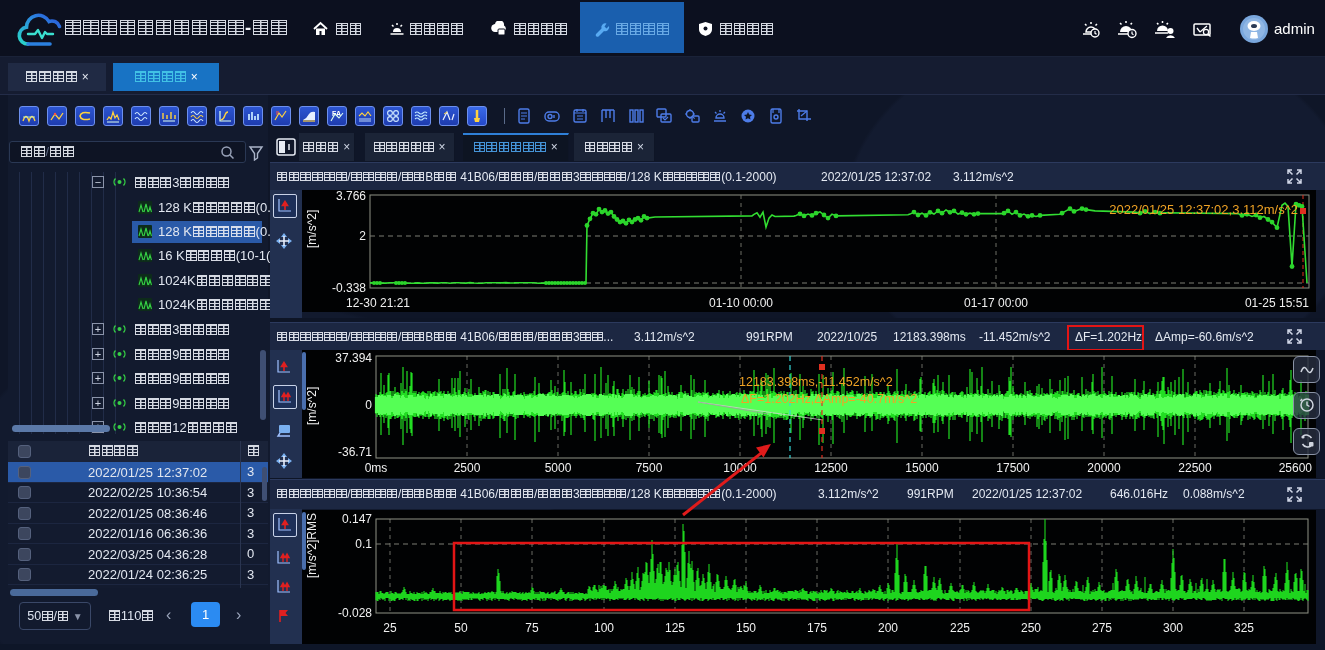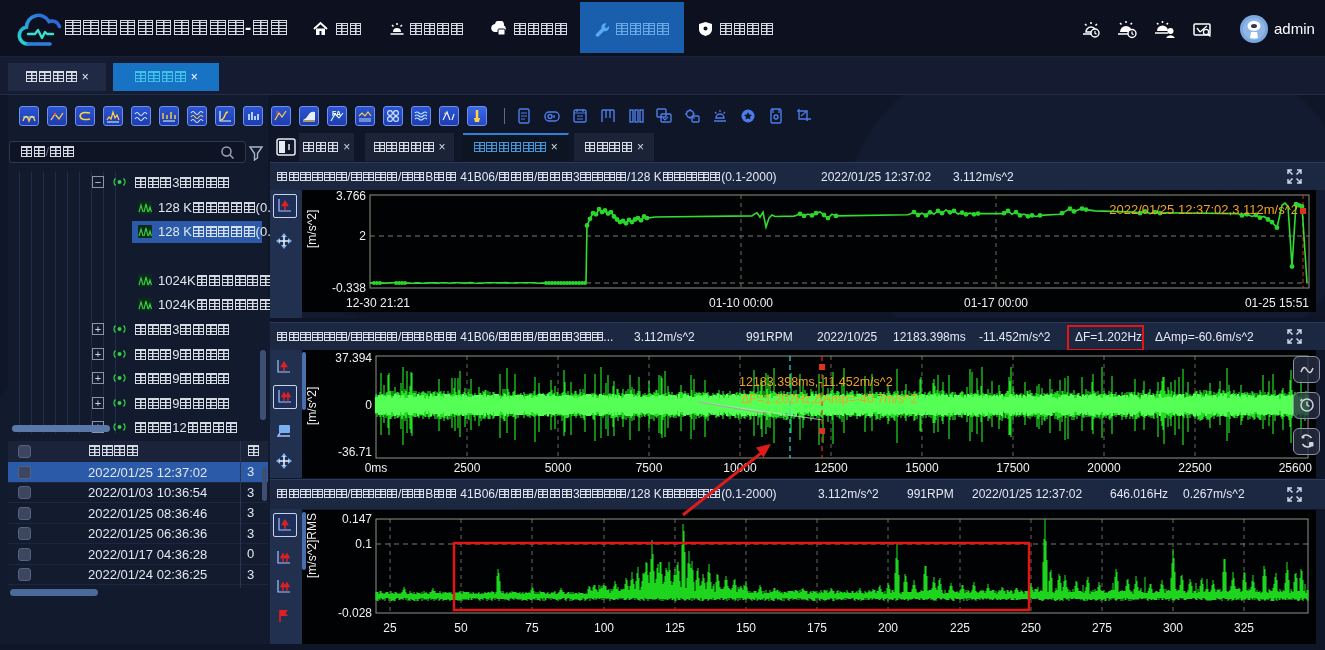--- a/index.html
+++ b/index.html
@@ -271,20 +271,24 @@
         </svg></span><span class="tt"><i class="c"></i><i class="c"></i><i class="c"></i>3<i class="c"></i><i class="c"></i><i class="c"></i><i class="c"></i></span></div>
     <div class="trow" style="top:208px"><span style="margin-left:130px"><svg width="14" height="13" viewBox="0 0 14 13" style="vertical-align:-2px">
           <rect width="14" height="13" rx="1" fill="#0d2b1a"></rect>
           <path d="M1 11 L3 4 L5 11 M6 11 L8 3 L10 11 M10.5 11 L12 6 L13.5 11" stroke="#35d045" stroke-width="1.1" fill="none"></path>
         </svg></span><span class="tt">128 K<i class="c"></i><i class="c"></i><i class="c"></i><i class="c"></i><i class="c"></i>(0.</span></div>
     <div class="selr" style="top:221px"></div>
     <div class="trow" style="top:232px"><span style="margin-left:130px"><svg width="14" height="13" viewBox="0 0 14 13" style="vertical-align:-2px">
           <rect width="14" height="13" rx="1" fill="#0d2b1a"></rect>
           <path d="M1 11 L3 4 L5 11 M6 11 L8 3 L10 11 M10.5 11 L12 6 L13.5 11" stroke="#35d045" stroke-width="1.1" fill="none"></path>
         </svg></span><span class="tt">128 K<i class="c"></i><i class="c"></i><i class="c"></i><i class="c"></i><i class="c"></i>(0.</span></div>
+    <div class="trow" style="top:256px"><span style="margin-left:130px"><svg width="14" height="13" viewBox="0 0 14 13" style="vertical-align:-2px">
+          <rect width="14" height="13" rx="1" fill="#0d2b1a"></rect>
+          <path d="M1 11 L3 4 L5 11 M6 11 L8 3 L10 11 M10.5 11 L12 6 L13.5 11" stroke="#35d045" stroke-width="1.1" fill="none"></path>
+        </svg></span><span class="tt">16 K<i class="c"></i><i class="c"></i><i class="c"></i><i class="c"></i>(10-1(</span></div>
     <div class="trow" style="top:281px"><span style="margin-left:130px"><svg width="14" height="13" viewBox="0 0 14 13" style="vertical-align:-2px">
           <rect width="14" height="13" rx="1" fill="#0d2b1a"></rect>
           <path d="M1 11 L3 4 L5 11 M6 11 L8 3 L10 11 M10.5 11 L12 6 L13.5 11" stroke="#35d045" stroke-width="1.1" fill="none"></path>
         </svg></span><span class="tt">1024K<i class="c"></i><i class="c"></i><i class="c"></i><i class="c"></i><i class="c"></i><i class="c"></i></span></div>
     <div class="trow" style="top:305px"><span style="margin-left:130px"><svg width="14" height="13" viewBox="0 0 14 13" style="vertical-align:-2px">
           <rect width="14" height="13" rx="1" fill="#0d2b1a"></rect>
           <path d="M1 11 L3 4 L5 11 M6 11 L8 3 L10 11 M10.5 11 L12 6 L13.5 11" stroke="#35d045" stroke-width="1.1" fill="none"></path>
         </svg></span><span class="tt">1024K<i class="c"></i><i class="c"></i><i class="c"></i><i class="c"></i><i class="c"></i><i class="c"></i></span></div>
     <div class="trow" style="top:330px"><span style="margin-left:84px"><span class="mb">+</span></span><span style="margin-left:7px"><svg width="17" height="12" viewBox="0 0 17 12" style="vertical-align:-1px">
           <circle cx="8.5" cy="6" r="2" fill="#35d045"></circle>
@@ -315,47 +319,54 @@
       <span style="position:absolute;left:80px;top:2px"><i class="c"></i><i class="c"></i><i class="c"></i><i class="c"></i></span>
       <span style="position:absolute;left:239px;top:2px"><i class="c"></i></span>
     </div>
 <div class="drow sel" style="top:462px">
       <span class="cb"></span>
       <span class="dt">2022/01/25 12:37:02</span>
       <span class="dv">3</span>
     </div>
     <div class="drow" style="top:482.5px">
       <span class="cb"></span>
-      <span class="dt">2022/01/03 10:36:54</span>
+      <span class="dt">2022/02/25 10:36:54</span>
       <span class="dv">3</span>
     </div>
     <div class="drow" style="top:503.0px">
       <span class="cb"></span>
       <span class="dt">2022/01/25 08:36:46</span>
       <span class="dv">3</span>
     </div>
     <div class="drow" style="top:523.5px">
       <span class="cb"></span>
-      <span class="dt">2022/01/25 06:36:36</span>
+      <span class="dt">2022/01/16 06:36:36</span>
       <span class="dv">3</span>
     </div>
     <div class="drow" style="top:544.0px">
       <span class="cb"></span>
-      <span class="dt">2022/01/17 04:36:28</span>
+      <span class="dt">2022/03/25 04:36:28</span>
       <span class="dv">0</span>
     </div>
     <div class="drow" style="top:564.5px">
       <span class="cb"></span>
       <span class="dt">2022/01/24 02:36:25</span>
       <span class="dv">3</span>
     </div>
 <div class="colline"></div>
 <div style="position:absolute;left:10px;top:589px;width:88px;height:7px;background:#4a6a9a;border-radius:4px"></div>
 <div style="position:absolute;left:262px;top:467px;width:5px;height:34px;background:#3f4f73;border-radius:3px"></div>
 
+<div id="pg">
+  <span style="position:absolute;left:11px;top:4px;width:72px;height:28px;border:1px solid #3a4868;border-radius:4px;font-size:12.5px;line-height:26px;text-align:center">50<i class="c"></i>/<i class="c"></i> <span style="font-size:10px;color:#8a93a8">▼</span></span>
+  <span style="position:absolute;left:100px;top:10px;font-size:13px"><i class="c"></i>110<i class="c"></i></span>
+  <span style="position:absolute;left:158px;top:8px;color:#9aa4ba">‹</span>
+  <span style="position:absolute;left:183px;top:4px;width:29px;height:25px;background:#2b8bf2;border-radius:4px;color:#fff;text-align:center;line-height:25px;font-size:13px">1</span>
+  <span style="position:absolute;left:228px;top:8px;color:#9aa4ba">›</span>
+</div>
 
 <span style="position:absolute;left:276px;top:138px"><svg width="20" height="18" viewBox="0 0 20 18">
         <rect x="1" y="1" width="18" height="16" rx="2" fill="none" stroke="#e8ecf4" stroke-width="1.5"></rect>
         <rect x="3" y="3" width="6" height="12" fill="#e8ecf4"></rect>
         <path d="M13 6 v6" stroke="#e8ecf4" stroke-width="1.5"></path>
       </svg></span>
 <div class="ctab" style="left:299px;width:56px"><i class="c"></i><i class="c"></i><i class="c"></i><span class="x">×</span></div>
 <div class="ctab" style="left:365px;width:90px"><i class="c"></i><i class="c"></i><i class="c"></i><i class="c"></i><i class="c"></i><span class="x">×</span></div>
 <div class="ctab act" style="left:463px;width:106px"><i class="c"></i><i class="c"></i><i class="c"></i><i class="c"></i><i class="c"></i><i class="c"></i><span class="x">×</span></div>
 <div class="ctab" style="left:574px;width:81px"><i class="c"></i><i class="c"></i><i class="c"></i><i class="c"></i><span class="x">×</span></div>
@@ -570,21 +581,21 @@
 <text x="437" y="36">12183.398ms,-11.452m/s^2</text>
 <text x="439" y="53">ΔF=1.202Hz,ΔAmp=-40.7m/s^2</text>
 </g>
 </svg>
 <div class="tb" style="top:479px;height:30px">
 <span class="tx" style="left:6px"><i class="c"></i><i class="c"></i><i class="c"></i><i class="c"></i><i class="c"></i><i class="c"></i>/<i class="c"></i><i class="c"></i><i class="c"></i><i class="c"></i>/<i class="c"></i><i class="c"></i>B<i class="c"></i><i class="c"></i> 41B06/<i class="c"></i><i class="c"></i><i class="c"></i>/<i class="c"></i><i class="c"></i><i class="c"></i>3<i class="c"></i><i class="c"></i><i class="c"></i><i class="c"></i>/128 K<i class="c"></i><i class="c"></i><i class="c"></i><i class="c"></i><i class="c"></i>(0.1-2000)</span>
 <span class="tx" style="left:548px">3.112m/s^2</span>
 <span class="tx" style="left:637px">991RPM</span>
 <span class="tx" style="left:702px">2022/01/25 12:37:02</span>
 <span class="tx" style="left:840px">646.016Hz</span>
-<span class="tx" style="left:913px">0.267m/s^2</span>
+<span class="tx" style="left:913px">0.088m/s^2</span>
 <span class="ex" style="top:6px"><svg width="17" height="17" viewBox="0 0 17 17">
           <g stroke="#cfd6e6" stroke-width="1.5" fill="none">
             <path d="M6.5 6.5 L2 2 M2 6 V2 h4 M10.5 6.5 L15 2 M11 2 h4 v4 M6.5 10.5 L2 15 M2 11 v4 h4 M10.5 10.5 L15 15 M15 11 v4 h-4"></path>
           </g>
         </svg></span>
     </div>
     <div class="strip" style="top:509px;height:141px">
       <span style="top:4px"><span class="si" style="border:1px solid #c8d2e8;background:#1d2f58;"><svg width="18" height="18" viewBox="0 0 18 18">
             <path d="M3 2 v12 h12" stroke="#9fc0ff" stroke-width="1.2" fill="none"></path>
             <path d="M9 13 V6 M9 4.5 l-2.5 4 h5 Z" stroke="#e02020" stroke-width="1.6" fill="#e02020"></path>

